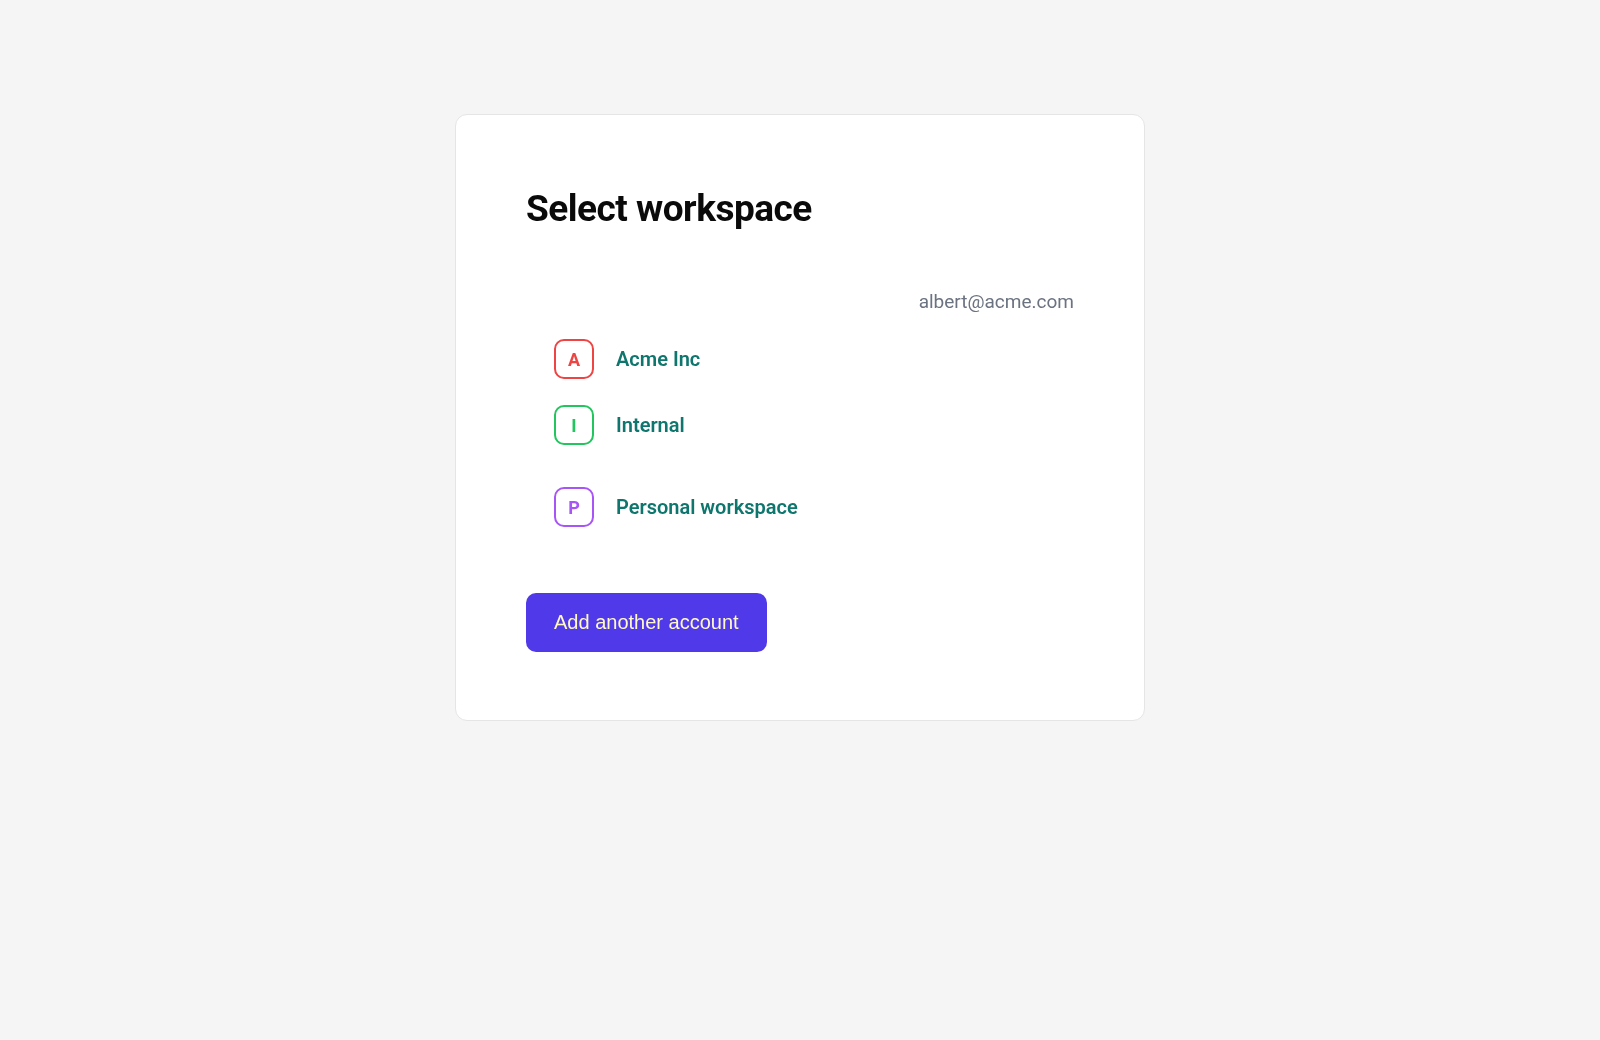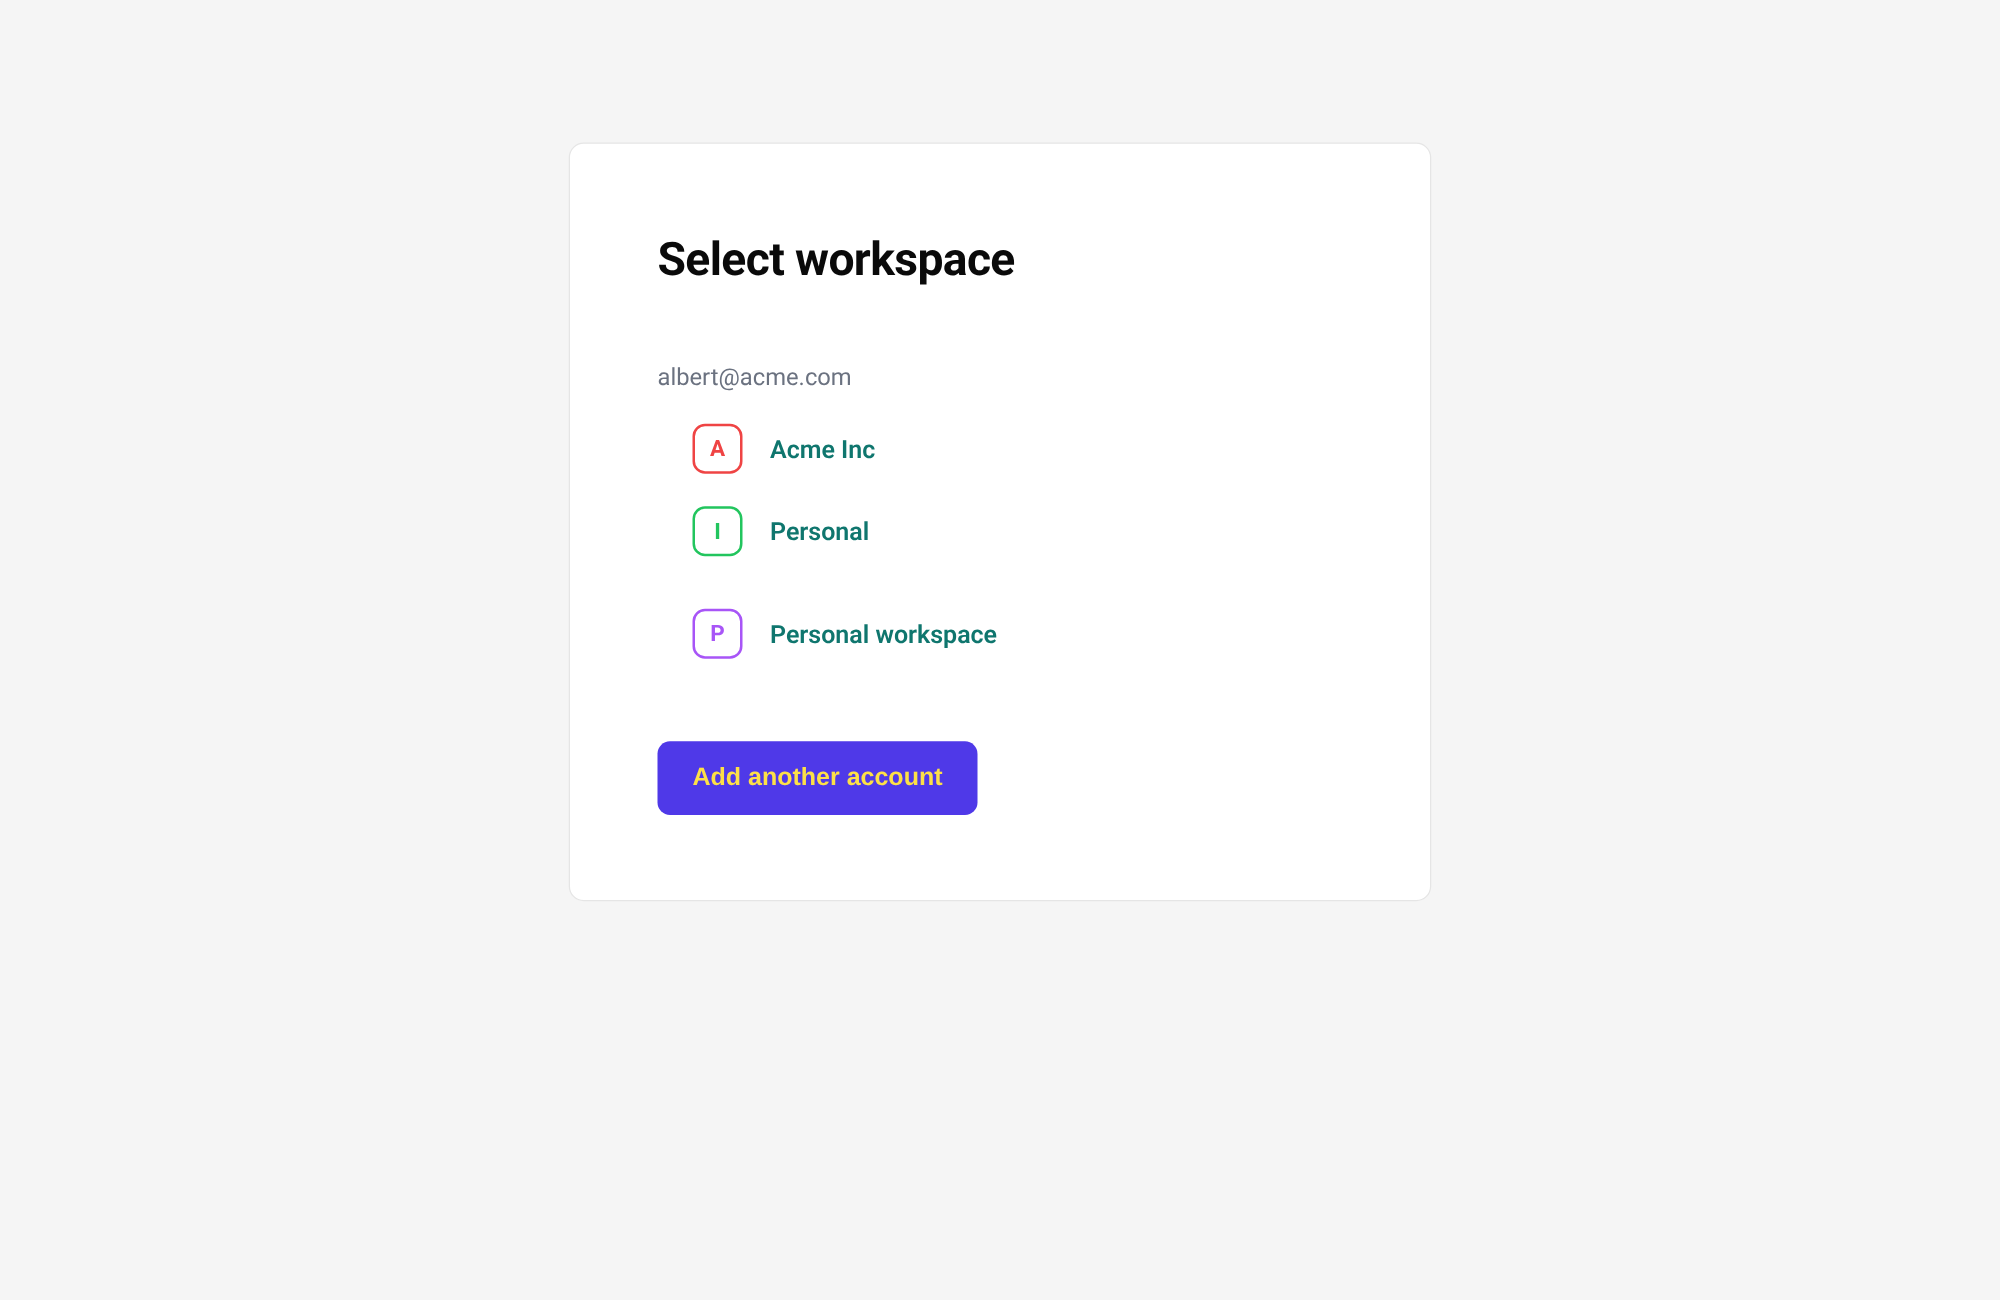--- a/index.html
+++ b/index.html
@@ -33,20 +33,21 @@
       color: #0a0a0a;
       margin-bottom: 60px;
       letter-spacing: -0.5px;
     }
 
     .account-email {
       font-size: 19px;
       color: #6b7280;
       margin-bottom: 26px;
       font-weight: 400;
+      text-align: right;
     }
 
     .workspace-item {
       display: flex;
       align-items: center;
       gap: 22px;
       padding-left: 28px;
       margin-bottom: 26px;
       cursor: pointer;
     }
@@ -88,23 +89,23 @@
     .account-section {
       margin-bottom: 42px;
     }
 
     .account-section:last-of-type {
       margin-bottom: 66px;
     }
 
     .add-account-button {
       background-color: #4f39e8;
-      color: #fde047;
+      color: #fef9c3;
       font-size: 20px;
-      font-weight: 700;
+      font-weight: 400;
       border: none;
       border-radius: 10px;
       padding: 18px 28px;
       cursor: pointer;
     }
   </style>
 </head>
 <body>
 
 <div class="card">
@@ -113,21 +114,21 @@
   <div class="account-section">
     <div class="account-email">albert@acme.com</div>
 
     <div class="workspace-item">
       <div class="workspace-avatar avatar-red">A</div>
       <div class="workspace-name">Acme Inc</div>
     </div>
 
     <div class="workspace-item">
       <div class="workspace-avatar avatar-green">I</div>
-      <div class="workspace-name">Personal</div>
+      <div class="workspace-name">Internal</div>
     </div>
   </div>
 
   <div class="account-section">
 
     <div class="workspace-item">
       <div class="workspace-avatar avatar-purple">P</div>
       <div class="workspace-name">Personal workspace</div>
     </div>
   </div>

